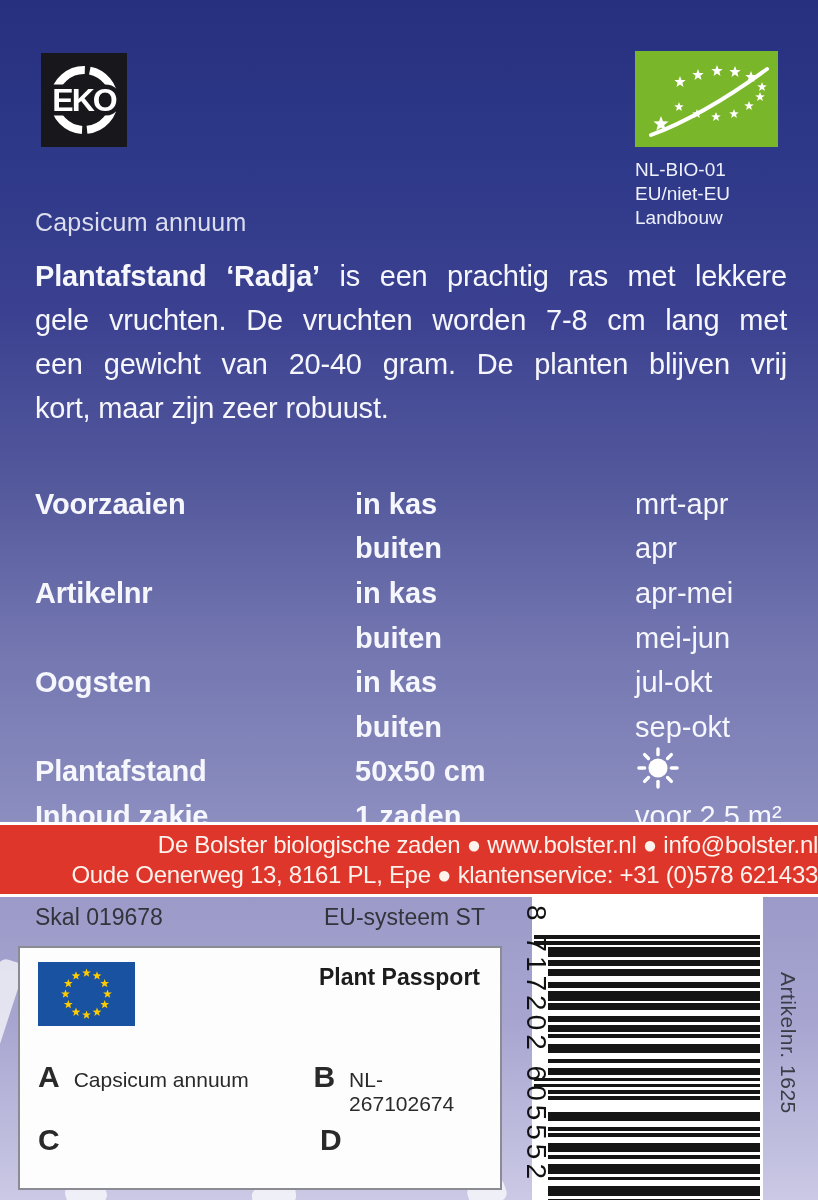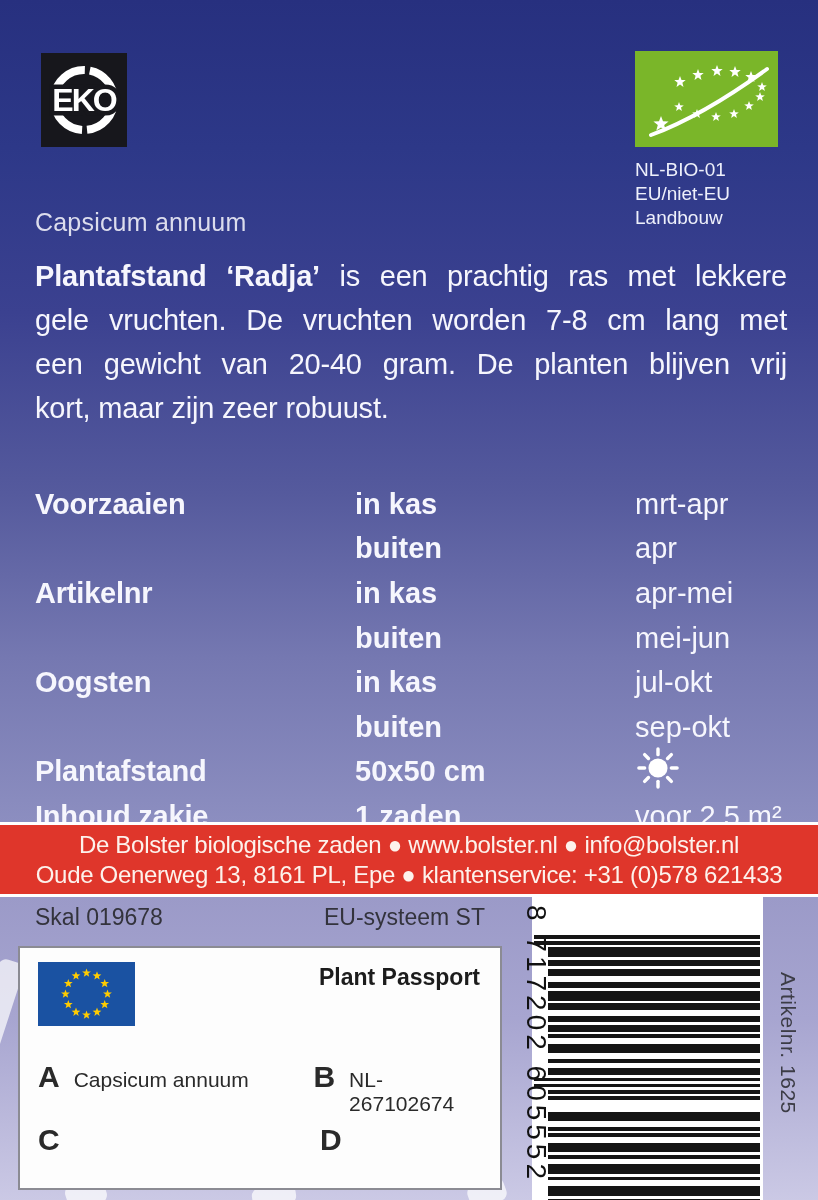--- a/index.html
+++ b/index.html
@@ -27,21 +27,21 @@
   .srow .c1{width:320px;font-weight:700;letter-spacing:-.2px;}
   .srow .c2{width:280px;font-weight:bold;}
   .srow .c3{flex:1;}
   .sun-wrap{display:inline-block;vertical-align:middle;margin-left:2px;}
   
   .hairline{position:absolute;left:0;width:818px;height:3px;background:#ffffff;}
   .contact{
     position:absolute;left:0;top:825px;width:818px;height:69px;background:#df362b;
     display:flex;flex-direction:column;justify-content:center;gap:2px;
   }
-  .contact div{color:#fdf2ec;font-size:24px;letter-spacing:-.3px;text-align:center;white-space:nowrap;}
+  .contact div{color:#fdf2ec;font-size:24px;letter-spacing:-.3px;text-align:right;white-space:nowrap;}
   
   .bottom{
     position:absolute;left:0;top:897px;width:818px;height:303px;
     background:linear-gradient(180deg,#9b9ac8 0%,#a7a5d0 40%,#bcbadc 75%,#cbc9e5 100%);
   }
   .streak{position:absolute;background:#ffffff;opacity:.7;border-radius:8px;}
   .skal-row{
     position:absolute;left:35px;top:7px;width:450px;display:flex;justify-content:space-between;
     color:#33333c;font-size:23px;
   }

